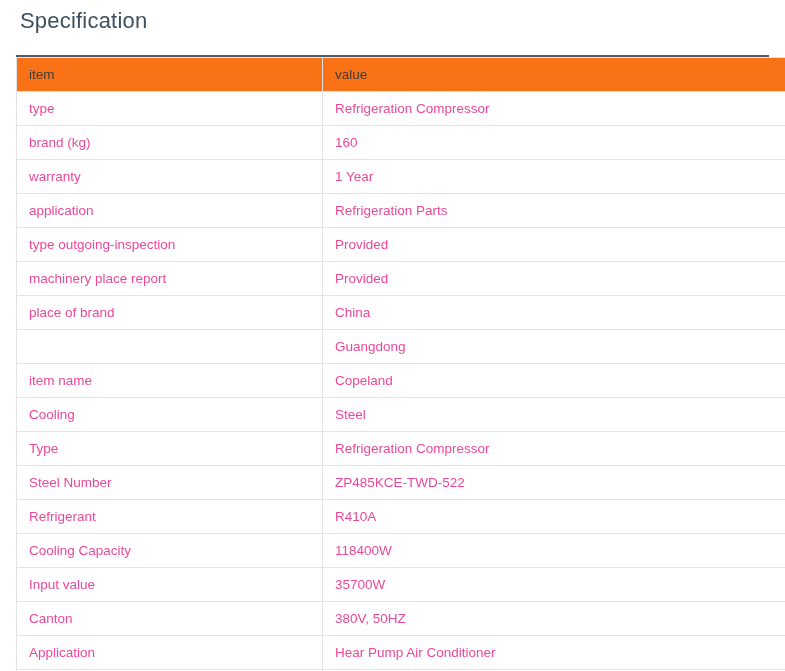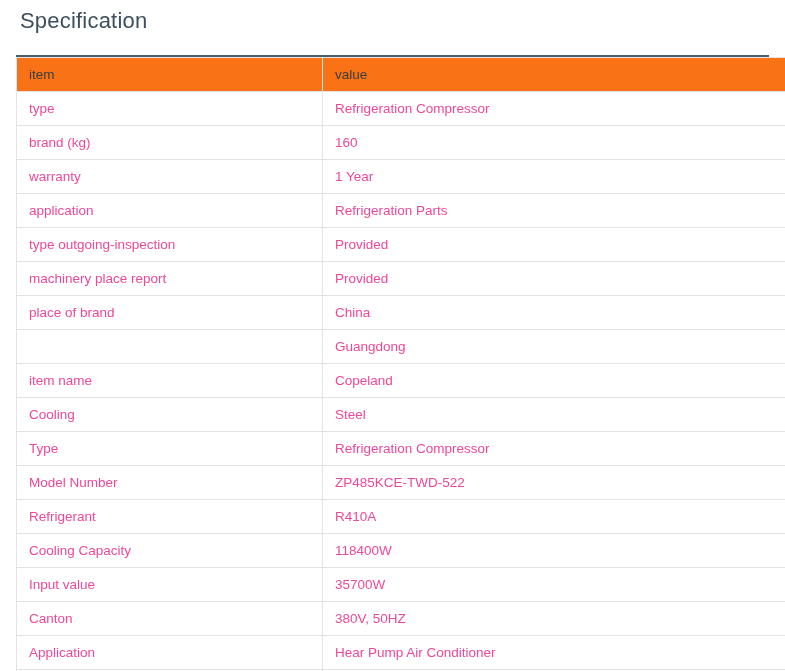--- a/index.html
+++ b/index.html
@@ -103,21 +103,21 @@
       </tr>
       <tr>
         <td class="col-item">Cooling</td>
         <td class="col-value">Steel</td>
       </tr>
       <tr>
         <td class="col-item">Type</td>
         <td class="col-value">Refrigeration Compressor</td>
       </tr>
       <tr>
-        <td class="col-item">Model Number</td>
+        <td class="col-item">Steel Number</td>
         <td class="col-value">ZP485KCE-TWD-522</td>
       </tr>
       <tr>
         <td class="col-item">Refrigerant</td>
         <td class="col-value">R410A</td>
       </tr>
       <tr>
         <td class="col-item">Cooling Capacity</td>
         <td class="col-value">118400W</td>
       </tr>

